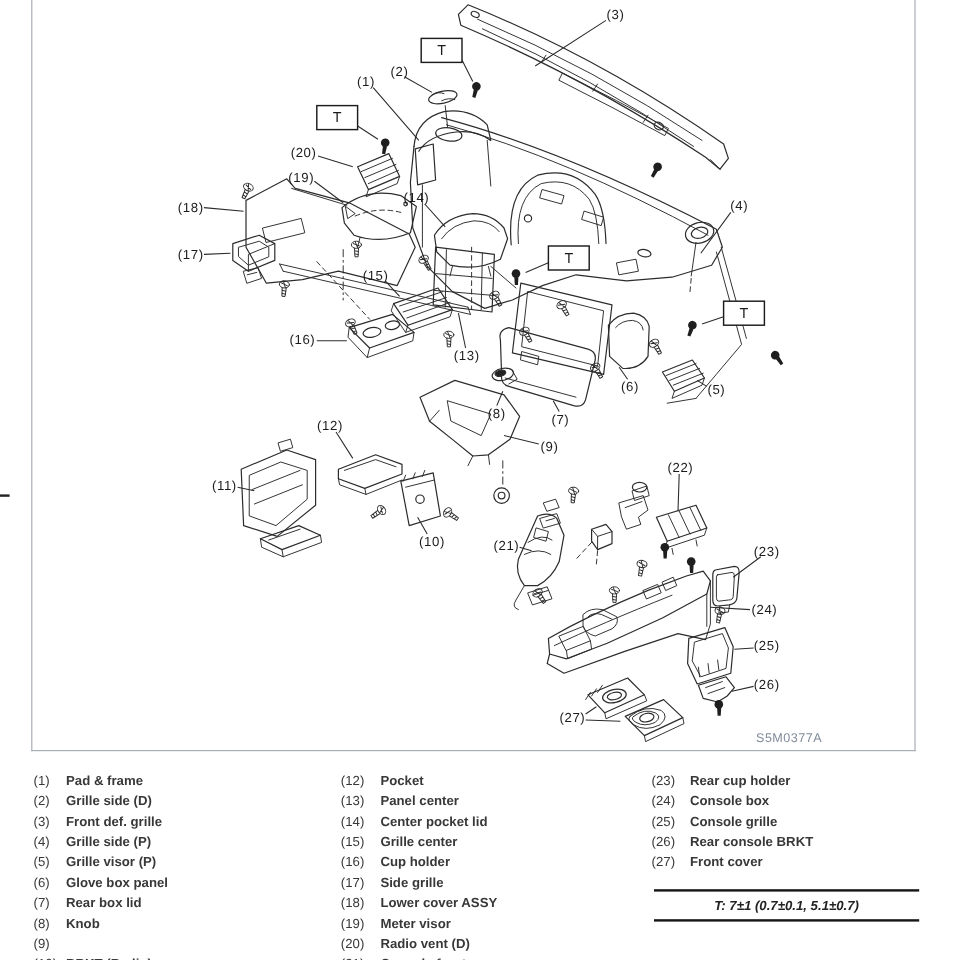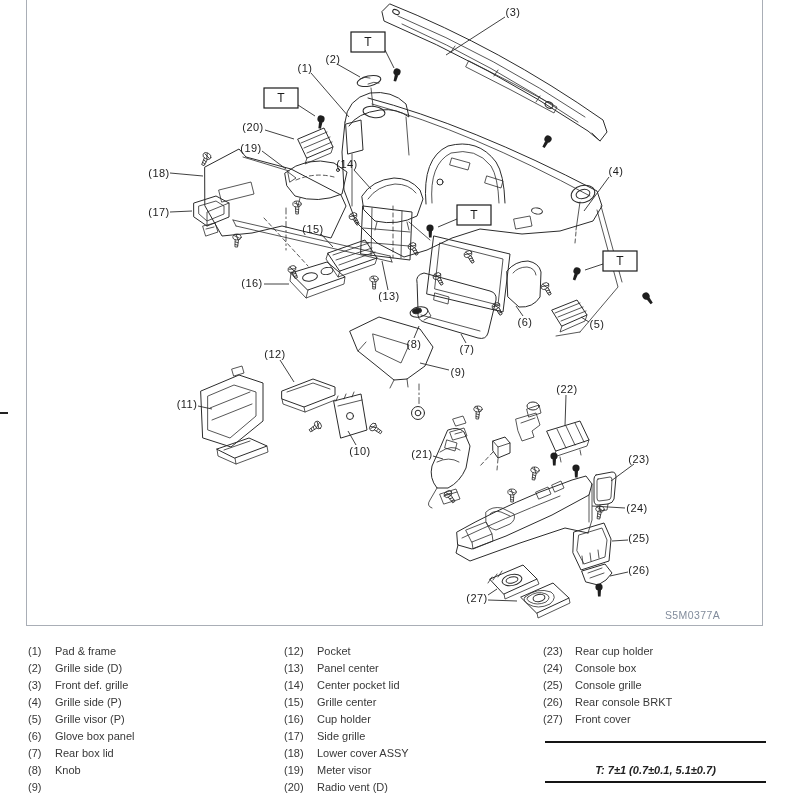--- a/index.html
+++ b/index.html
@@ -1,42 +1,42 @@
 <!DOCTYPE html>
 <html><head>
 <meta charset="utf-8">
 <style>
   html,body{margin:0;padding:0;background:#fff;width:800px;height:800px;overflow:hidden;}
   .page{position:relative;width:800px;height:800px;font-family:"Liberation Sans",sans-serif;background:#fff;}
   .fig-frame{position:absolute;left:26px;top:-2px;width:735px;height:627px;
     border-left:1px solid #a9aeb6;border-right:1px solid #a9aeb6;border-bottom:1px solid #a9aeb6;}
   .tick{position:absolute;left:0;top:412px;width:8px;height:2px;background:#222;}
-  .fig-code{position:absolute;left:630px;top:609px;width:125px;text-align:center;
+  .fig-code{position:absolute;left:630px;top:609px;width:125px;text-align:left;
     font-size:10.5px;color:#828c9c;letter-spacing:.4px;}
   svg#diagram{position:absolute;left:0;top:0;}
   .art{stroke:#2c2c2c;stroke-width:1;fill:none;stroke-linejoin:round;stroke-linecap:round;}
   .thin{stroke-width:.8;}
   .leader{stroke:#2c2c2c;stroke-width:.9;fill:none;}
   .dash{stroke-dasharray:4 3;}
   .ddot{stroke-dasharray:6 3 1.5 3;}
   .callout{font-family:"Liberation Sans",sans-serif;font-size:11px;fill:#1c1c1c;letter-spacing:.5px;}
   .tbox{fill:#fff;stroke:#1c1c1c;stroke-width:1.2;}
   .tlabel{font-family:"Liberation Sans",sans-serif;font-size:12px;fill:#1c1c1c;}
   .legend{position:absolute;top:643px;font-size:11px;color:#383838;}
   .lcol{position:absolute;top:0;}
   .lrow{height:17px;line-height:17px;white-space:nowrap;display:flex;}
   .ln{flex:0 0 auto;}
-  .ll{flex:0 0 auto;}
+  .ll{flex:0 0 auto;font-weight:bold;}
   #legend-col-0{left:28px;} #legend-col-0 .ln{width:27px;}
   #legend-col-1{left:284px;} #legend-col-1 .ln{width:33px;}
   #legend-col-2{left:543px;} #legend-col-2 .ln{width:32px;}
   .torque{position:absolute;left:545px;top:741px;width:221px;
     border-top:2px solid #151515;border-bottom:2px solid #151515;
     padding:4px 0 5px 0;font-size:11px;font-weight:bold;font-style:italic;color:#222;text-align:center;}
-  .torque .t2{margin-top:17px;}
+  .torque .t2{margin-top:2px;}
 </style>
 </head>
 <body>
 
 <div class="page">
 
   <div class="fig-frame"></div>
   <div class="tick"></div>
 
   <svg id="diagram" width="800" height="645" viewBox="0 0 800 645">

